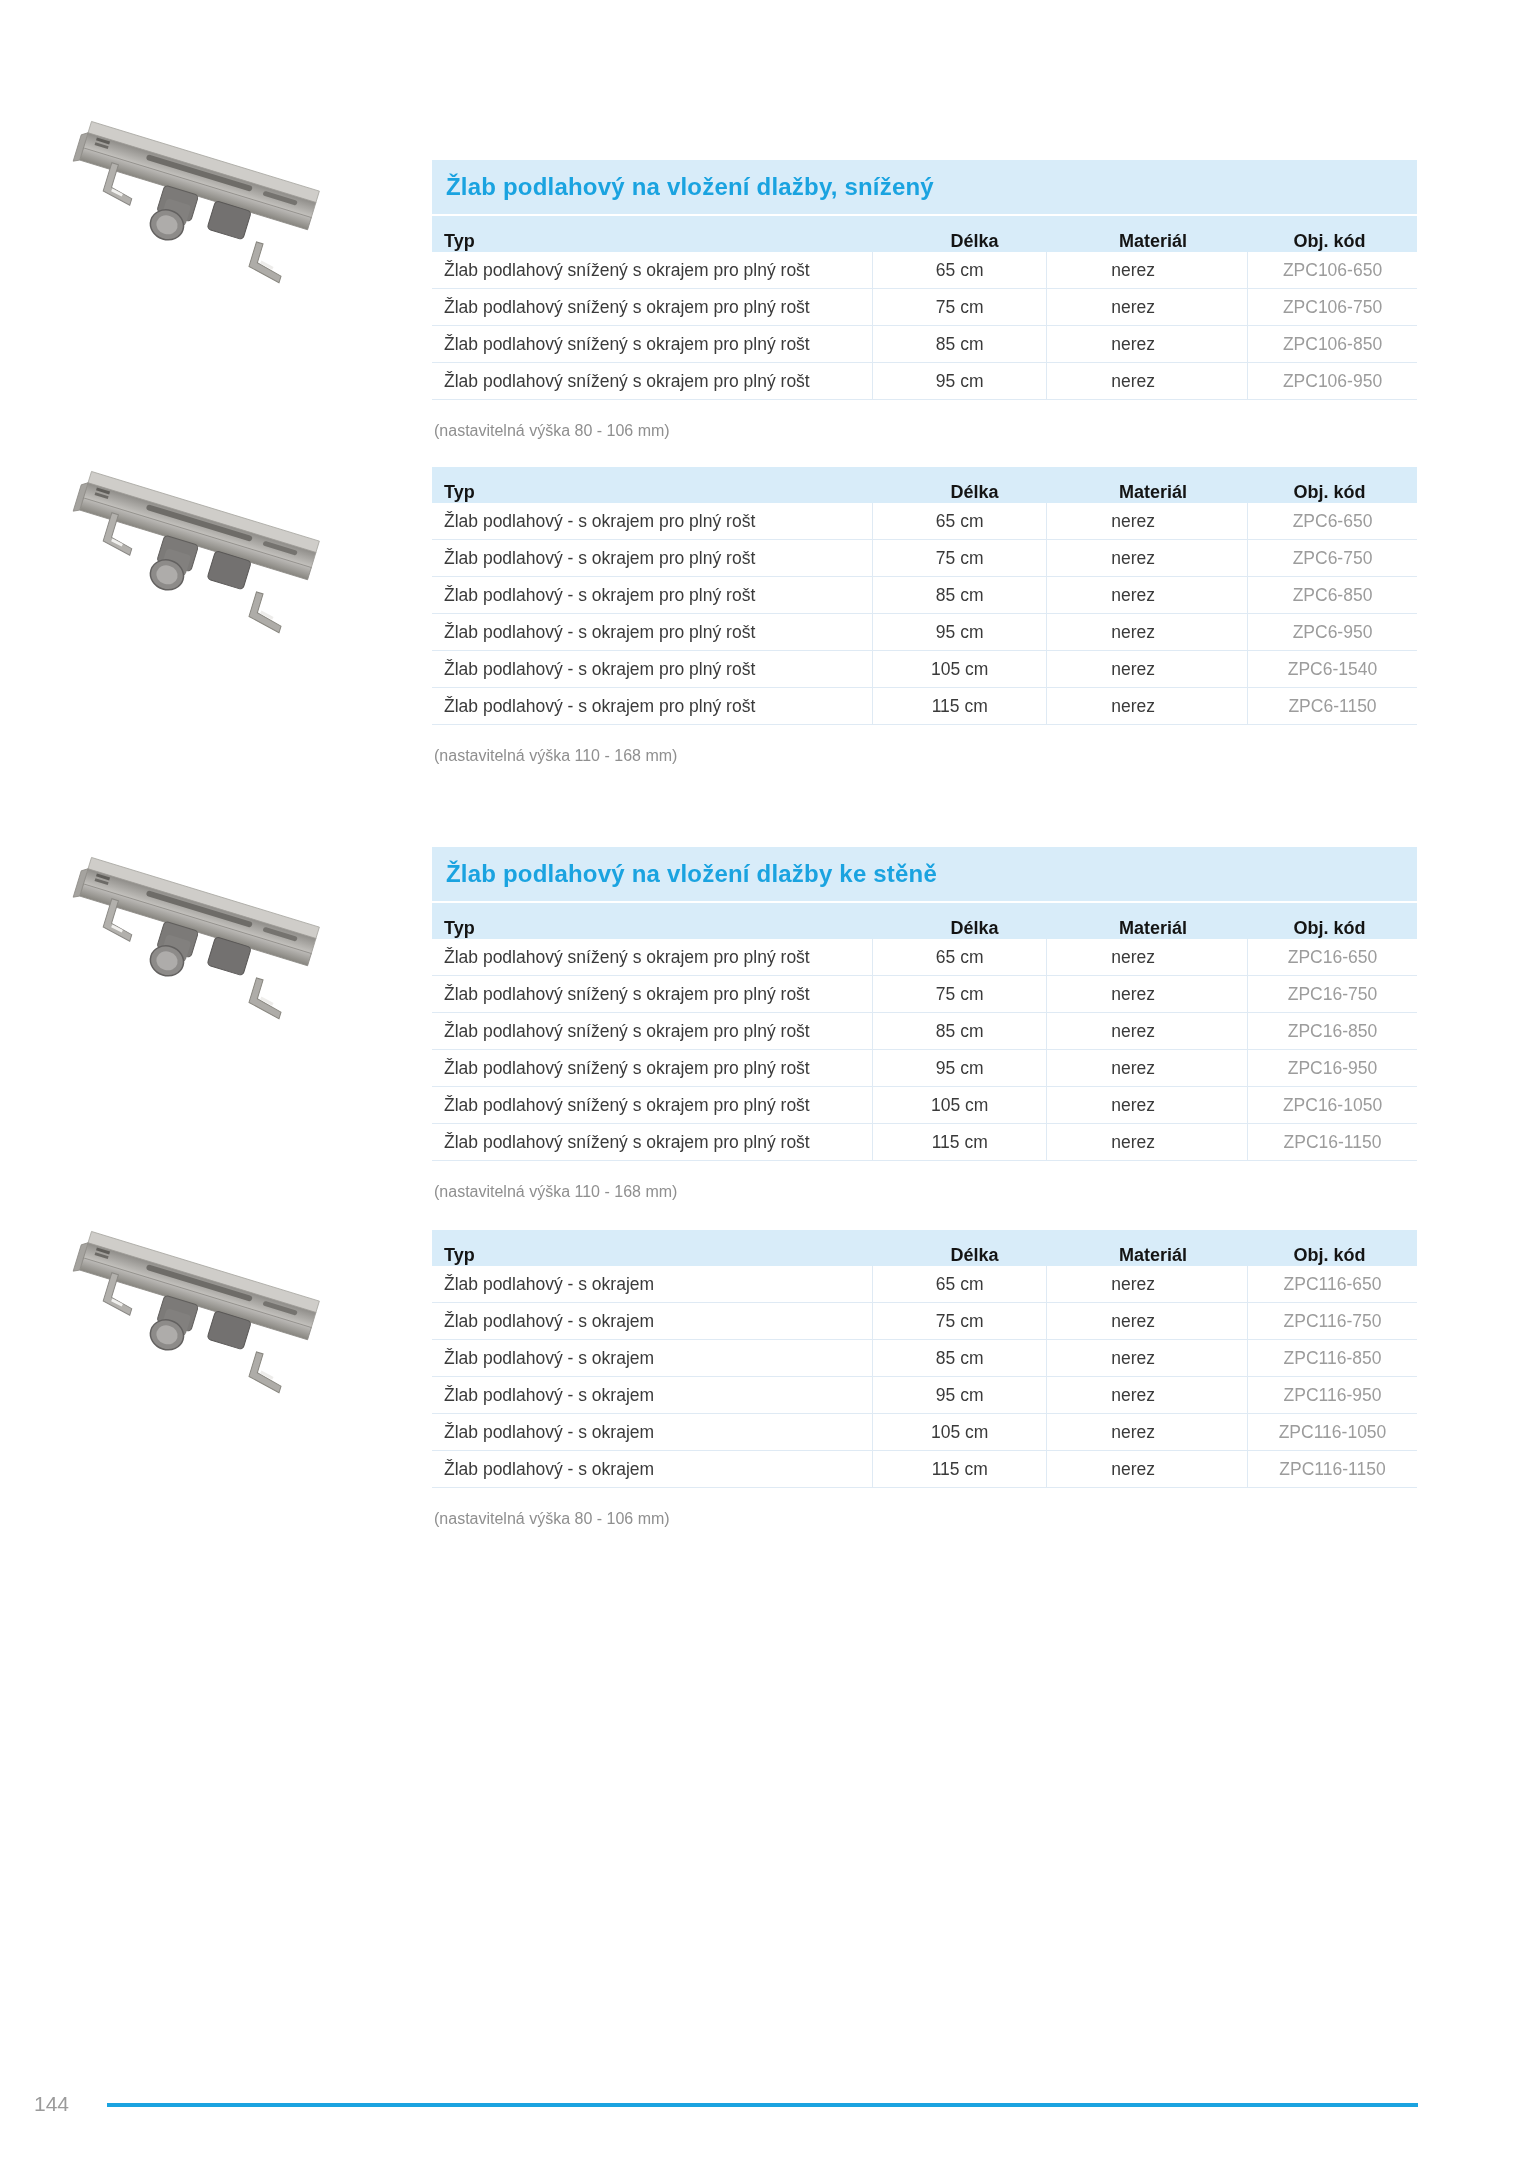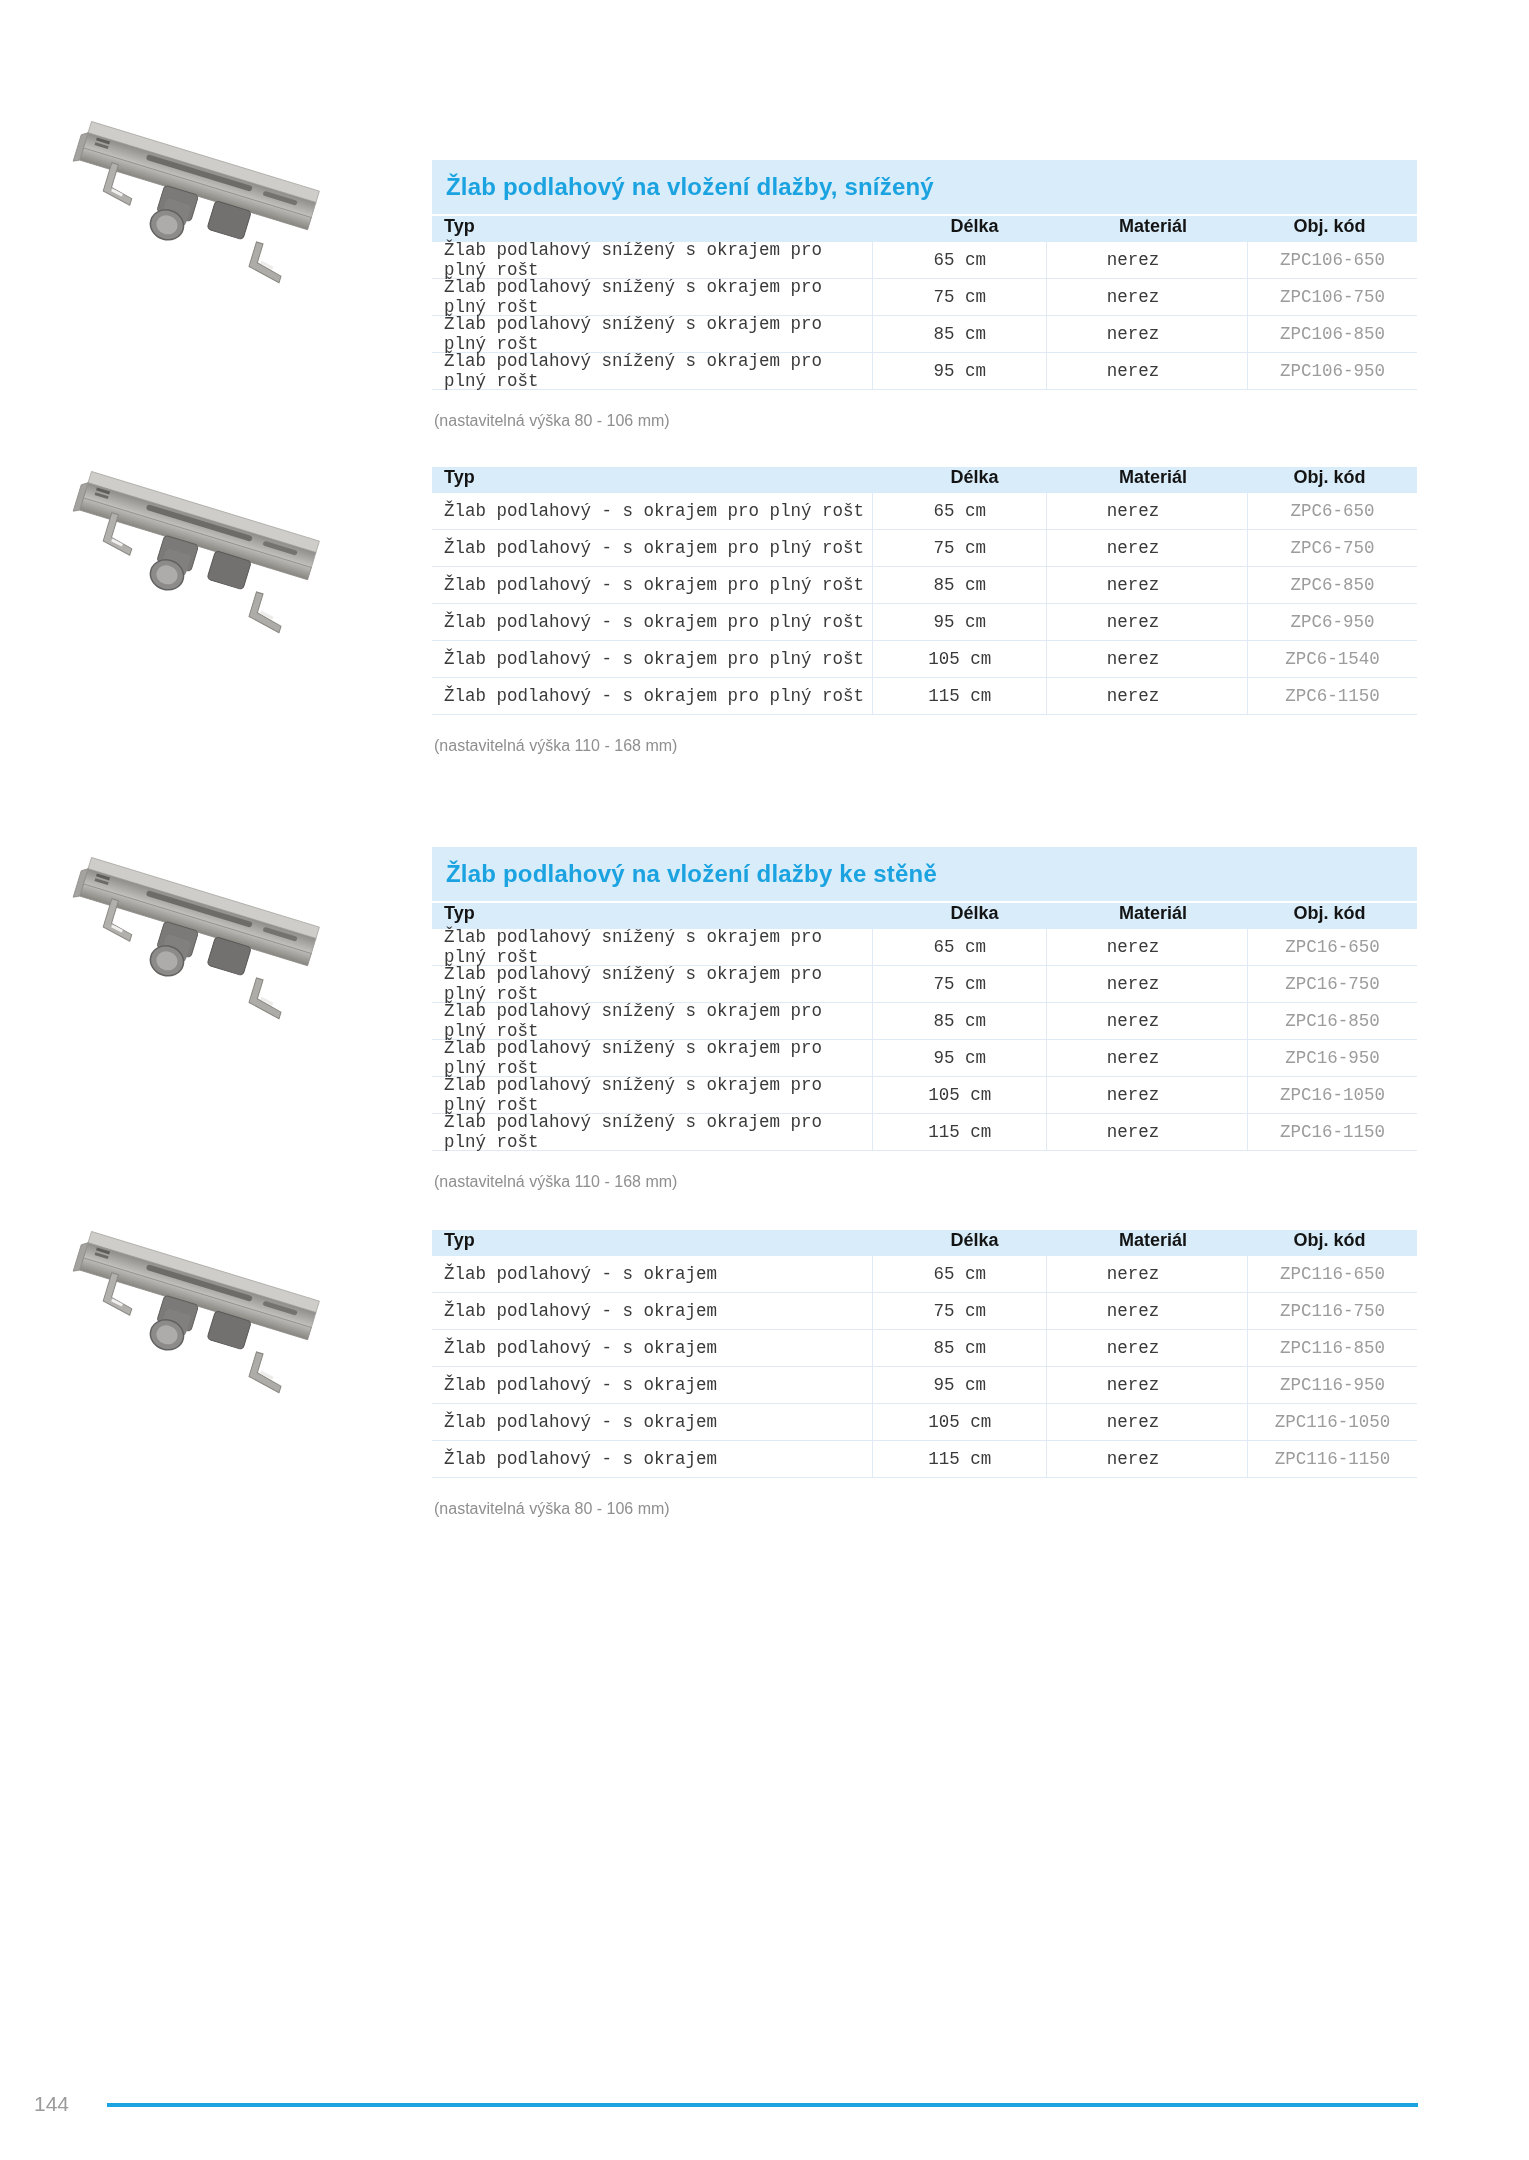--- a/index.html
+++ b/index.html
@@ -26,37 +26,36 @@
   }
   .title-band h2 {
     margin: 0;
     font-size: 24px;
     font-weight: bold;
     color: var(--accent, #1aa3e0);
     letter-spacing: 0.2px;
   }
   .header-row {
     background: var(--band, #d8ecf9);
-    height: 26px;
+    height: 36px;
     display: flex;
-    align-items: flex-start;
+    align-items: flex-end;
   }
   .header-row .cell {
     font-weight: bold;
     color: #141414;
     font-size: 18px;
   }
   .trow {
     height: 37px;
     display: flex;
     align-items: center;
     background: #ffffff;
     border-bottom: 1px solid var(--grid, #dfeaf4);
     box-sizing: border-box;
-    font-family: Liberation Mono, monospace;
   }
   .cell { box-sizing: border-box; }
   .c0 { width: 453px; padding-left: 12px; text-align: left; }
   .c1 { width: 179px; text-align: center; }
   .c2 { width: 178px; text-align: center; }
   .c3 { width: 175px; text-align: center; }
   .trow .cell {
     font-size: 17.5px;
     color: #3a3a3a;
     height: 100%;

